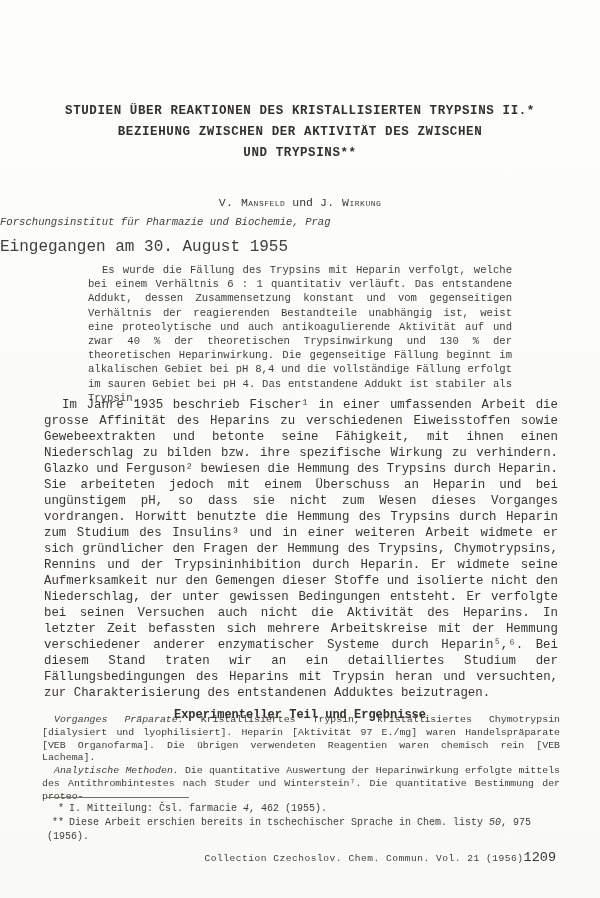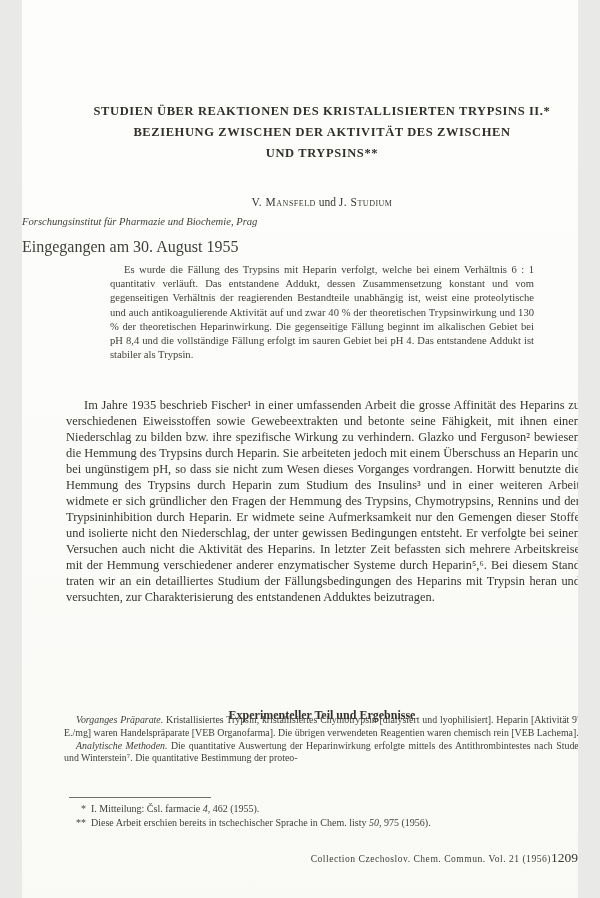--- a/index.html
+++ b/index.html
@@ -2,26 +2,26 @@
 <html><head>
 <meta charset="utf-8">
 <style>
   html, body {
     margin: 0;
     padding: 0;
     background: #e9e9e7;
   }
   .page {
     position: relative;
-    width: 556px;
+    width: 600px;
     height: 898px;
     margin: 0 auto;
     background: linear-gradient(180deg, #fdfdfc 0%, #fbfbf9 55%, #f9f9f6 100%);
     overflow: hidden;
-    font-family: Liberation Serif, serif;
+    font-family: Liberation Mono, monospace;
     color: #3c3a34;
   }
   .title-block {
     position: absolute;
     top: 101px;
     left: 20px;
     width: 560px;
     font-weight: bold;
     font-size: 12.5px;
     line-height: 21px;
@@ -167,21 +167,21 @@
 <body>
 
 <div class="page">
 
   <div class="title-block">
     <div>STUDIEN ÜBER REAKTIONEN DES KRISTALLISIERTEN TRYPSINS II.*</div>
     <div>BEZIEHUNG ZWISCHEN DER AKTIVITÄT DES ZWISCHEN</div>
     <div>UND TRYPSINS**</div>
   </div>
 
-  <div class="authors-line"><span class="sc">V. Mansfeld</span><span> und </span><span class="sc">J. Studium</span></div>
+  <div class="authors-line"><span class="sc">V. Mansfeld</span><span> und </span><span class="sc">J. Wirkung</span></div>
 
   <div class="affiliation-line">Forschungsinstitut für Pharmazie und Biochemie, Prag</div>
 
   <div class="received-line">Eingegangen am 30. August 1955</div>
 
   <div class="abstract-block">Es wurde die Fällung des Trypsins mit Heparin verfolgt, welche bei einem Verhältnis 6 : 1 quantitativ verläuft. Das entstandene Addukt, dessen Zusammensetzung konstant und vom gegenseitigen Verhältnis der reagierenden Bestandteile unabhängig ist, weist eine proteolytische und auch antikoagulierende Aktivität auf und zwar 40 % der theoretischen Trypsinwirkung und 130 % der theoretischen Heparinwirkung. Die gegenseitige Fällung beginnt im alkalischen Gebiet bei pH 8,4 und die vollständige Fällung erfolgt im sauren Gebiet bei pH 4. Das entstandene Addukt ist stabiler als Trypsin.</div>
 
   <div class="intro-block">Im Jahre 1935 beschrieb Fischer¹ in einer umfassenden Arbeit die grosse Affinität des Heparins zu verschiedenen Eiweisstoffen sowie Gewebeextrakten und betonte seine Fähigkeit, mit ihnen einen Niederschlag zu bilden bzw. ihre spezifische Wirkung zu verhindern. Glazko und Ferguson² bewiesen die Hemmung des Trypsins durch Heparin. Sie arbeiteten jedoch mit einem Überschuss an Heparin und bei ungünstigem pH, so dass sie nicht zum Wesen dieses Vorganges vordrangen. Horwitt benutzte die Hemmung des Trypsins durch Heparin zum Studium des Insulins³ und in einer weiteren Arbeit widmete er sich gründlicher den Fragen der Hemmung des Trypsins, Chymotrypsins, Rennins und der Trypsininhibition durch Heparin. Er widmete seine Aufmerksamkeit nur den Gemengen dieser Stoffe und isolierte nicht den Niederschlag, der unter gewissen Bedingungen entsteht. Er verfolgte bei seinen Versuchen auch nicht die Aktivität des Heparins. In letzter Zeit befassten sich mehrere Arbeitskreise mit der Hemmung verschiedener anderer enzymatischer Systeme durch Heparin⁵,⁶. Bei diesem Stand traten wir an ein detailliertes Studium der Fällungsbedingungen des Heparins mit Trypsin heran und versuchten, zur Charakterisierung des entstandenen Adduktes beizutragen.</div>
 
   <div class="section-heading">Experimenteller Teil und Ergebnisse</div>

